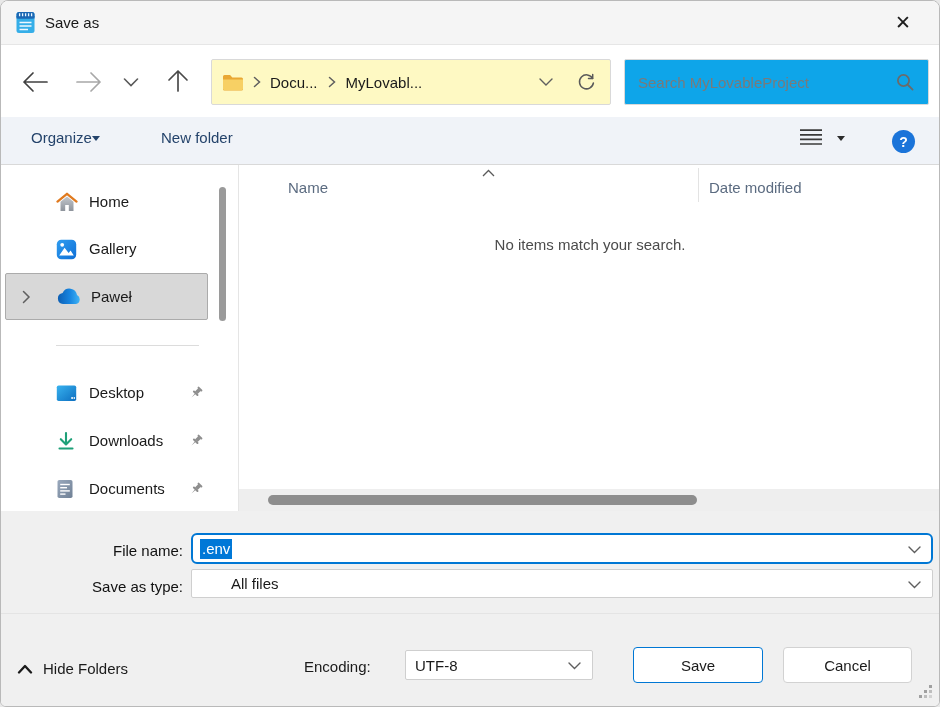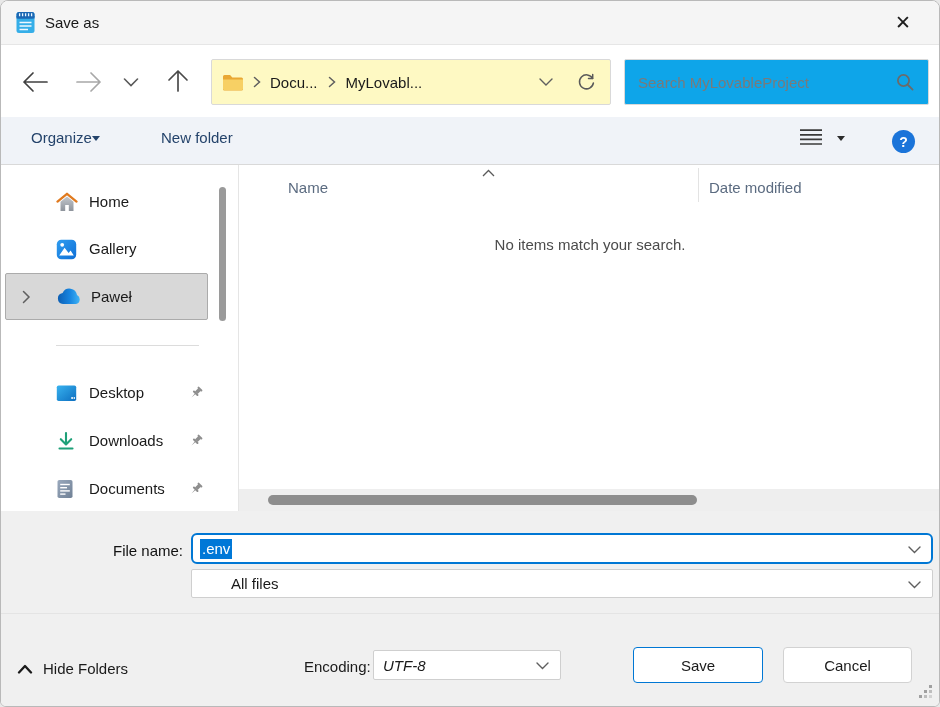--- a/index.html
+++ b/index.html
@@ -346,37 +346,38 @@
   </div>
 
   <div class="fields">
     <span class="f-label" style="top:30px;padding-left:22px;">File name:</span>
     <div class="filename-input">
       <span class="sel">.env</span>
       <svg class="fi-chev" width="13" height="8" viewBox="0 0 13 8">
         <path d="M1 1 L6.5 6.5 L12 1" fill="none" stroke="#5f5f5f" stroke-width="1.4" stroke-linecap="round"></path>
       </svg>
     </div>
+    <span class="f-label" style="top:66px;">Save as type:</span>
     <div class="combo" style="left:190px;top:58px;width:742px;height:29px;padding-left:39px;">
       <span>All files</span>
       <svg class="combo-chev" width="13" height="8" viewBox="0 0 13 8">
         <path d="M1 1 L6.5 6.5 L12 1" fill="none" stroke="#5f5f5f" stroke-width="1.4" stroke-linecap="round"></path>
       </svg>
     </div>
   </div>
 
   <div class="footer">
     <div class="hide-folders">
       <svg width="16" height="10" viewBox="0 0 16 10">
         <path d="M2 8.5 L8 2 L14 8.5" fill="none" stroke="#1a1a1a" stroke-width="2.3" stroke-linecap="round" stroke-linejoin="round"></path>
       </svg>
       <span>Hide Folders</span>
     </div>
     <span class="enc-label">Encoding:</span>
-    <div class="combo" style="left:372px;top:36px;width:188px;height:30px;font-style:italic;">
+    <div class="combo" style="left:404px;top:36px;width:188px;height:30px;">
       <span>UTF-8</span>
       <svg class="combo-chev" width="13" height="8" viewBox="0 0 13 8">
         <path d="M1 1 L6.5 6.5 L12 1" fill="none" stroke="#5f5f5f" stroke-width="1.4" stroke-linecap="round"></path>
       </svg>
     </div>
     <div class="btn btn-save">
       <span>Save</span>
     </div>
     <div class="btn btn-cancel">
       <span>Cancel</span>

